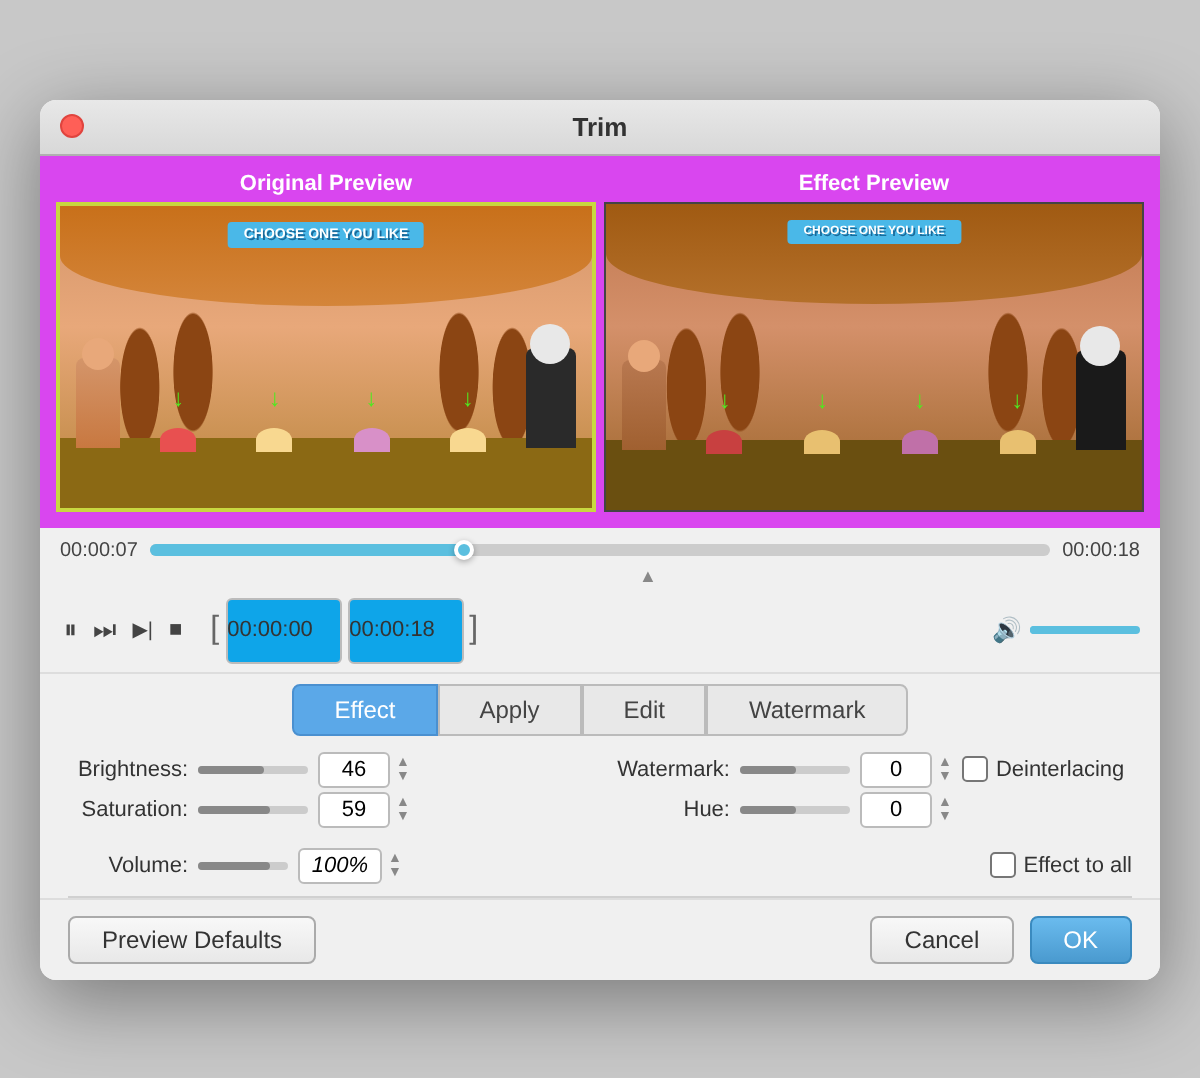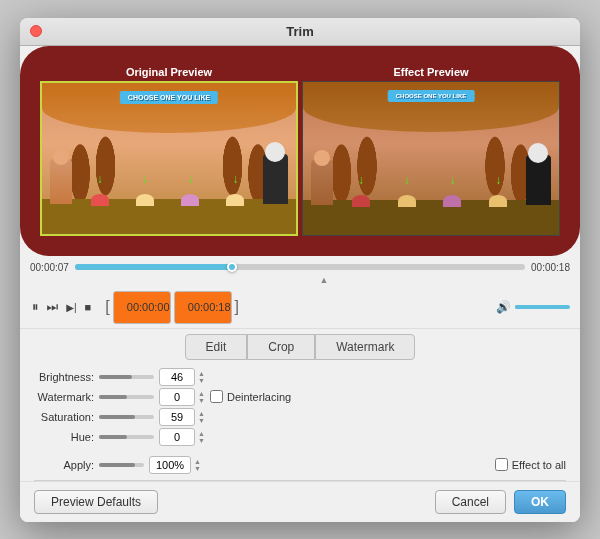--- a/index.html
+++ b/index.html
@@ -38,23 +38,22 @@
       width: 12px;
       height: 12px;
       border-radius: 50%;
       position: absolute;
       left: 10px;
       cursor: pointer;
     }
     .btn-close { background: #ff5f57; border: 1px solid #e0443e; }
 
     .content {
-      padding: 20px;
-      background: #7f1d1d;
-      border-radius: 29px;
+      padding: 8px;
+      background: #d946ef;
     }
     .previews {
       display: flex;
       gap: 4px;
     }
     .preview-panel {
       flex: 1;
       position: relative;
     }
     .preview-label {
@@ -286,23 +285,23 @@
     .bracket {
       font-size: 16px;
       color: #666;
       font-weight: 300;
     }
     .time-input {
       width: 58px;
       height: 33px;
       border: 1px solid #bbb;
       border-radius: 3px;
-      text-align: right;
+      text-align: left;
       font-size: 11px;
-      background: #f97316;
+      background: #0ea5e9;
       color: #333;
     }
     .volume-area {
       display: flex;
       align-items: center;
       gap: 4px;
       margin-left: auto;
     }
     .vol-icon { font-size: 12px; color: #444; }
     .vol-slider {
@@ -345,21 +344,21 @@
       color: #fff;
       border-color: #4a90d0;
     }
 
     .params-area {
       background: #f0f0f0;
       padding: 8px 14px;
     }
     .params-grid {
       display: grid;
-      grid-template-columns: 1fr;
+      grid-template-columns: 1fr 1fr;
       gap: 2px 10px;
     }
     .param-row {
       display: flex;
       align-items: center;
       gap: 5px;
     }
     .param-label {
       font-size: 11px;
       color: #333;
@@ -434,21 +433,21 @@
       border: 1px solid #aaa;
       background: linear-gradient(to bottom, #f8f8f8, #e8e8e8);
       cursor: pointer;
       font-size: 12px;
       color: #333;
     }
     .action-btn.primary {
       background: linear-gradient(to bottom, #6abbee, #4a9acf);
       border-color: #3a8abf;
       color: #fff;
-      font-weight: 700;
+      font-weight: 400;
     }
     .separator {
       height: 1px;
       background: #d0d0d0;
       margin: 0 14px;
     }
   </style>
 </head>
 <body>
 
@@ -542,22 +541,23 @@
         <span class="vol-icon">🔊</span>
         <div class="vol-slider">
           <div class="vol-fill"></div>
         </div>
       </div>
     </div>
   </div>
 
   <div class="tabs-area">
     <div class="tabs-row">
+      <button class="tab-btn active">Effect</button>
+      <button class="tab-btn">Apply</button>
       <button class="tab-btn">Edit</button>
-      <button class="tab-btn">Crop</button>
       <button class="tab-btn">Watermark</button>
     </div>
   </div>
 
   <div class="params-area">
     <div class="params-grid">
 
       <div class="param-row">
         <span class="param-label">Brightness:</span>
         <div class="mini-slider">
@@ -608,25 +608,25 @@
           <span class="spin-arrow">▲</span>
           <span class="spin-arrow">▼</span>
         </div>
       </div>
     </div>
   </div>
 
   <div class="params-bottom">
     <div style="display:flex; align-items:center; justify-content:space-between; padding: 2px 0;">
       <div class="volume-row">
-        <span class="param-label">Apply:</span>
+        <span class="param-label">Volume:</span>
         <div class="mini-slider" style="width:45px;">
           <div class="mini-slider-fill" style="width:80%;"></div>
         </div>
-        <input type="text" class="spin-input" value="100%" style="width: 42px;">
+        <input type="text" class="spin-input" value="100%" style="width: 42px; font-style: italic;">
         <div class="spin-arrows">
           <span class="spin-arrow">▲</span>
           <span class="spin-arrow">▼</span>
         </div>
       </div>
       <div class="checkbox-area">
         <input type="checkbox" style="">
         <span class="checkbox-label">Effect to all</span>
       </div>
     </div>

